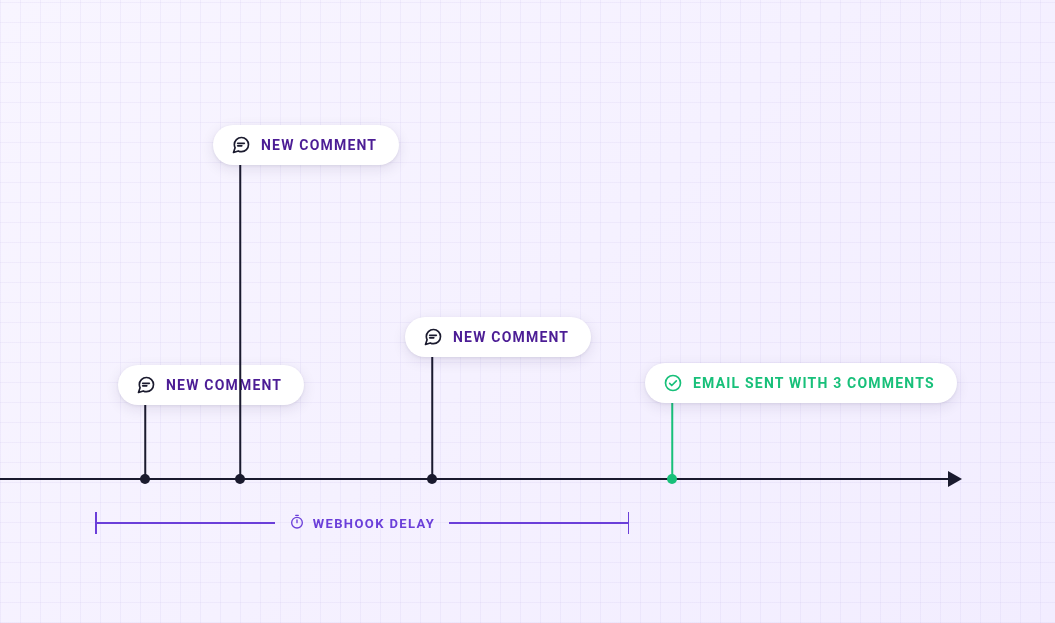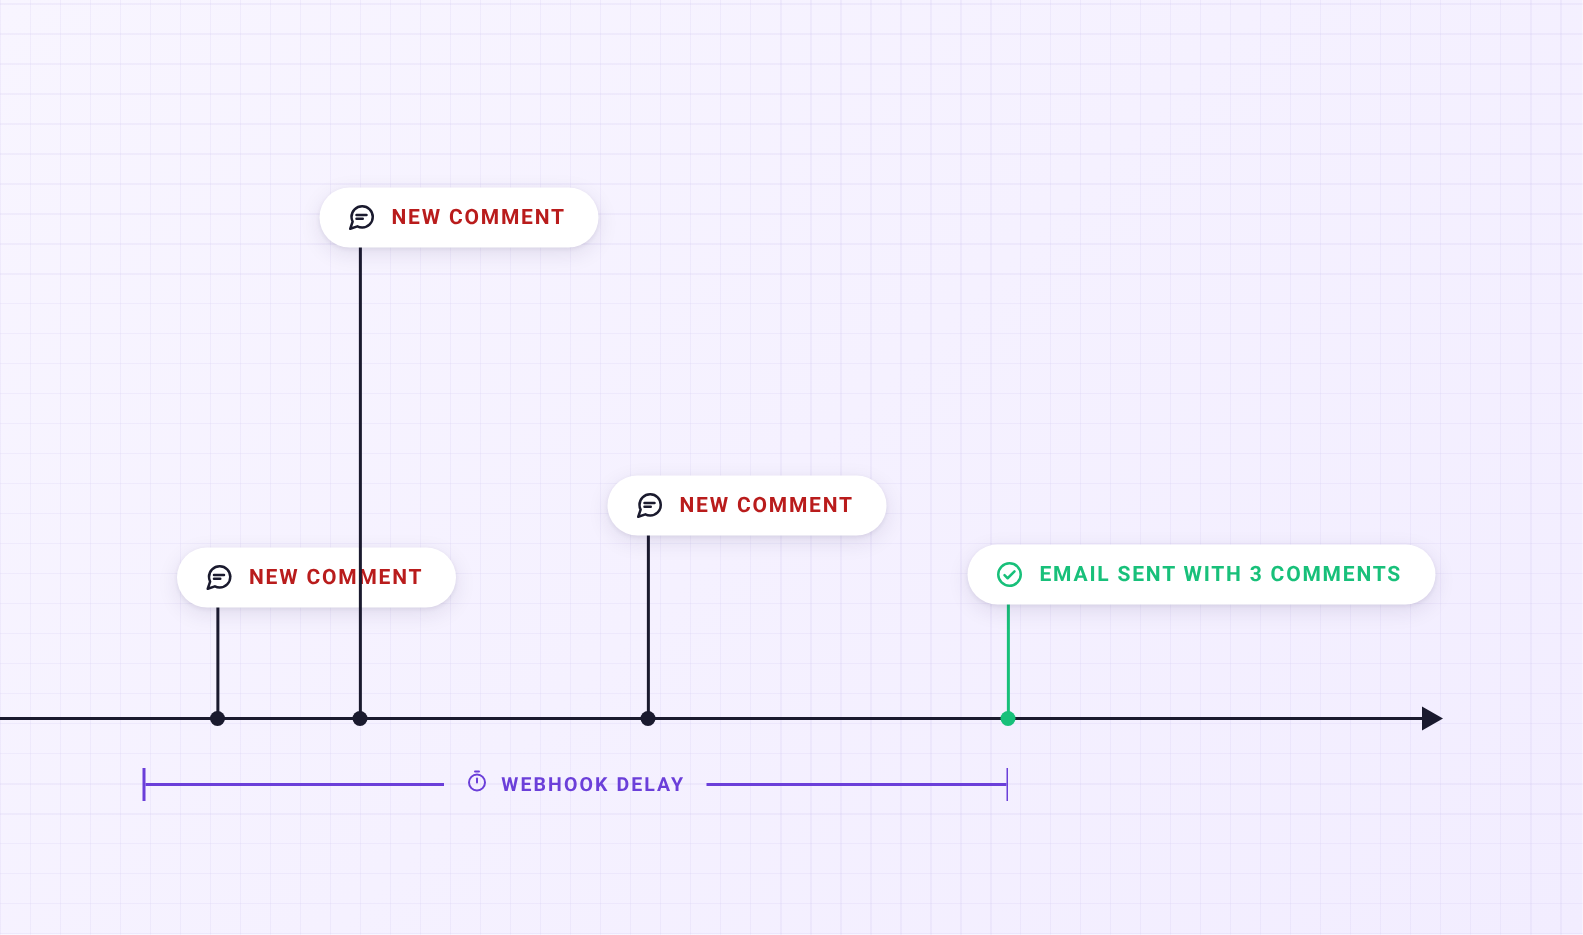--- a/index.html
+++ b/index.html
@@ -61,21 +61,21 @@
     background: #ffffff;
     border-radius: 999px;
     padding: 10px 22px 10px 18px;
     display: flex;
     align-items: center;
     gap: 10px;
     box-shadow: 0 4px 14px rgba(40,30,80,0.10), 0 1px 3px rgba(40,30,80,0.08);
     font-size: 14px;
     font-weight: 700;
     letter-spacing: 1.2px;
-    color: #b91c1c;
+    color: #4c1d95;
     white-space: nowrap;
   }
   .pill.green { color: #18c07a; }
   .pill .icon { display: inline-flex; }
 
   
   .delay {
     position: absolute;
     top: 512px;
     display: flex;
@@ -152,21 +152,21 @@
 <div class="pill green" style="left:645px; top:363px;">
   <span class="icon">
     <svg width="20" height="20" viewBox="0 0 24 24" fill="none" stroke="#18c07a" stroke-width="2" stroke-linecap="round" stroke-linejoin="round">
       <circle cx="12" cy="12" r="9"></circle>
       <path d="M8 12.5l2.5 2.5L16 9.5"></path>
     </svg>
   </span>
   <span>EMAIL SENT WITH 3 COMMENTS</span>
 </div>
 
-<div class="delay" style="left:95px; width:577px;">
+<div class="delay" style="left:95px; width:534px;">
   <div class="delay-cap"></div>
   <div class="delay-line" style="flex:1;"></div>
   <div class="delay-label">
     <span>
       <svg width="16" height="16" viewBox="0 0 24 24" fill="none" stroke="#6b3fd9" stroke-width="2" stroke-linecap="round" stroke-linejoin="round">
         <circle cx="12" cy="13" r="8"></circle>
         <line x1="12" y1="9" x2="12" y2="13"></line>
         <line x1="10" y1="2" x2="14" y2="2"></line>
       </svg>
     </span>

